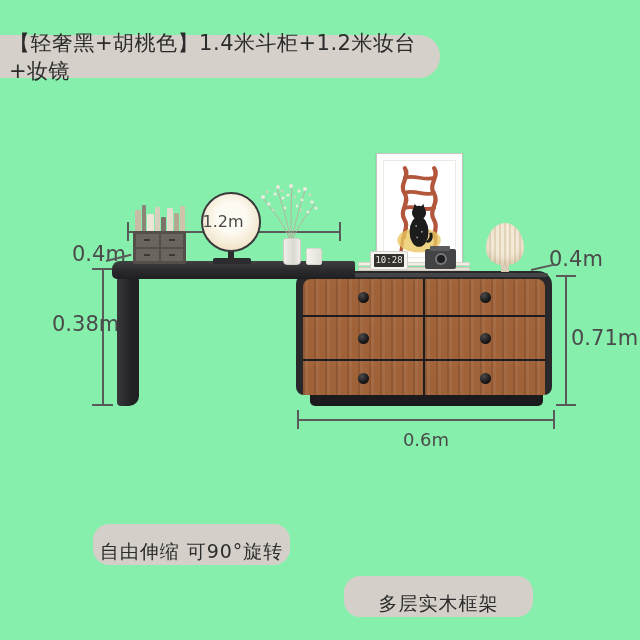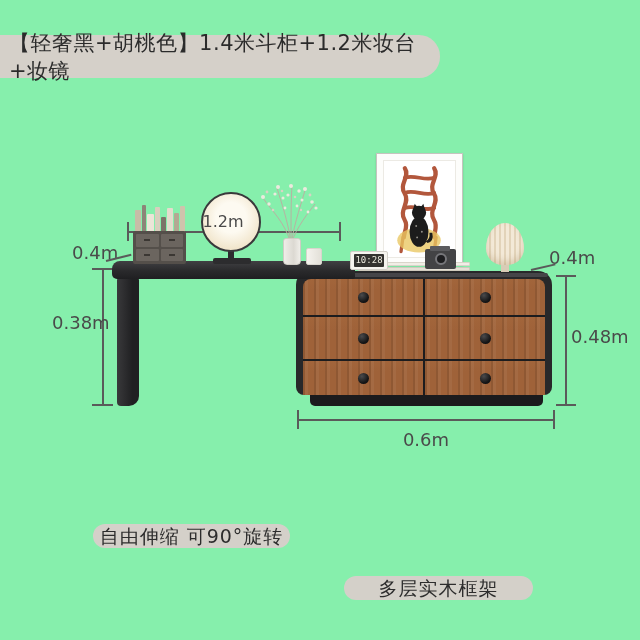--- a/index.html
+++ b/index.html
@@ -6,21 +6,21 @@
   .canvas{position:relative;width:640px;height:640px;background:#86efac;overflow:hidden;
           font-family:"DejaVu Sans","Liberation Sans",sans-serif;color:#2e2e2e;}
   .abs{position:absolute;}
 
   
   .title-badge{left:0;top:35px;width:440px;height:43px;background:#d5d0c9;
     border-radius:0 21px 21px 0;display:flex;align-items:center;
     padding-left:9px;box-sizing:border-box;font-size:21px;letter-spacing:.5px;color:#2b2b2b;}
 
   
-  .dim{color:#4a4a4a;font-size:18px;z-index:1;}
+  .dim{color:#4a4a4a;font-size:21px;z-index:1;}
   .dim-line{background:#5a5a5a;z-index:1;}
   .hline{height:2px;} .vline{width:2px;}
   .pointer{height:2px;background:#5a5a5a;transform-origin:left center;z-index:6;}
 
   
   .desk-top{left:112px;top:261px;width:243px;height:18px;z-index:3;
     background:linear-gradient(180deg,#404043 0%,#2a2a2c 55%,#1f1f21 100%);
     border-radius:8px 2px 2px 5px;}
   .desk-leg{left:117px;top:278px;width:22px;height:128px;z-index:2;
     background:linear-gradient(90deg,#39393b,#202022 70%);
@@ -67,37 +67,37 @@
 
   
   .books{left:358px;top:262px;width:112px;height:10px;z-index:3;}
   .books .b1{height:4px;background:#f1eee6;border:1px solid #d9d5ca;border-radius:1px;box-sizing:border-box;}
   .books .b2{height:4px;margin-top:1px;background:#e4e0d5;border:1px solid #cfcabd;border-radius:1px;box-sizing:border-box;}
 
   .frame{left:376px;top:153px;width:87px;height:112px;background:#fdfdfb;z-index:2;
     border:1px solid #c6c4bf;box-shadow:0 1px 2px rgba(0,0,0,.15);box-sizing:border-box;padding:6px;}
   .frame-inner{width:100%;height:100%;background:#ffffff;border:1px solid #eceae4;box-sizing:border-box;}
 
-  .clock{left:350px;top:251px;width:38px;height:19px;background:#f6f4ef;border:1px solid #d2cfc8;
+  .clock{left:370px;top:251px;width:38px;height:19px;background:#f6f4ef;border:1px solid #d2cfc8;
     border-radius:2px;z-index:4;display:flex;align-items:center;justify-content:center;box-sizing:border-box;}
   .clock-screen{width:30px;height:13px;background:#33322f;border-radius:1px;color:#eceade;
     font-size:9px;line-height:13px;text-align:center;font-family:"DejaVu Sans Mono",monospace;}
 
   .camera{left:425px;top:249px;width:31px;height:20px;background:#434345;border-radius:2px;z-index:4;}
   .camera .cam-top{position:absolute;left:5px;top:-3px;width:20px;height:5px;background:#5b5b5e;border-radius:1px;}
   .camera .lens{position:absolute;left:50%;top:50%;width:12px;height:12px;margin:-6px 0 0 -6px;border-radius:50%;
     background:#1e1e20;border:2px solid #77777b;box-sizing:border-box;}
 
   .lamp-shade{left:486px;top:223px;width:38px;height:42px;z-index:4;
     background:repeating-linear-gradient(90deg,#f3e9d7 0 3px,#e2d3b9 3px 5px);
     border-radius:50% 50% 45% 45% / 62% 62% 40% 40%;box-shadow:inset 0 -4px 6px rgba(150,120,70,.25);}
   .lamp-stem{left:501px;top:263px;width:8px;height:9px;background:#d8ccb6;z-index:3;}
 
   
-  .pill{height:24px;background:#d4d0c9;border-radius:16px;display:flex;align-items:flex-start;
+  .pill{height:41px;background:#d4d0c9;border-radius:16px;display:flex;align-items:flex-end;
     justify-content:center;font-size:19px;color:#2d2d2d;letter-spacing:1px;}
   .pill-1{left:93px;top:524px;width:197px;}
   .pill-2{left:344px;top:524px;width:189px;}
   .pill-3{left:93px;top:576px;width:197px;}
   .pill-4{left:344px;top:576px;width:189px;}
 </style>
 </head>
 <body>
 
 <div class="canvas">
@@ -117,21 +117,21 @@
   <div class="abs dim-line hline" style="left:92px;top:268px;width:21px;"></div>
   <div class="abs dim-line hline" style="left:92px;top:404px;width:21px;"></div>
   <div class="abs dim" style="left:52px;top:312px;">0.38m</div>
 
   <div class="abs dim" style="left:549px;top:247px;">0.4m</div>
   <div class="abs pointer" style="left:531px;top:269px;width:25px;transform:rotate(-13deg);"></div>
 
   <div class="abs dim-line vline" style="left:565px;top:276px;height:129px;"></div>
   <div class="abs dim-line hline" style="left:556px;top:275px;width:20px;"></div>
   <div class="abs dim-line hline" style="left:556px;top:404px;width:20px;"></div>
-  <div class="abs dim" style="left:571px;top:326px;">0.48m</div>
+  <div class="abs dim" style="left:571px;top:326px;">0.71m</div>
 
   <div class="abs dim-line hline" style="left:297px;top:419px;width:258px;"></div>
   <div class="abs dim-line vline" style="left:297px;top:410px;height:19px;"></div>
   <div class="abs dim-line vline" style="left:553px;top:410px;height:19px;"></div>
   <div class="abs dim" style="left:297px;top:429px;width:258px;text-align:center;font-size:18px;">0.6m</div>
 
   <div class="abs desk-leg"></div>
 
   <div class="abs dresser">
     <div class="dresser-top-sheen"></div>

